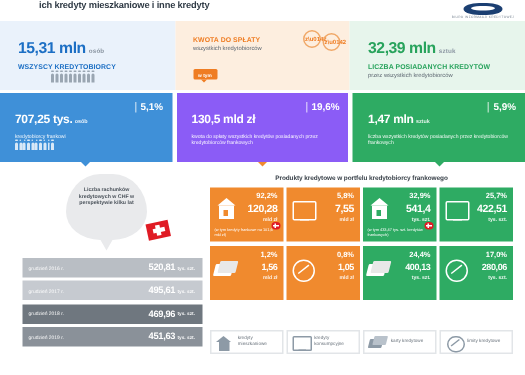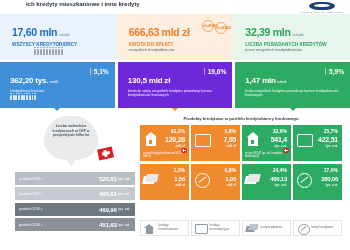--- a/index.html
+++ b/index.html
@@ -72,21 +72,21 @@
 
   .coin-pair{position:absolute;right:6px;top:6px;display:flex;gap:1px;}
   .coin{width:10px;height:10px;border-radius:50%;border:.8px solid #f0a868;position:relative;}
   .coin span{position:absolute;left:0;top:2.4px;width:10px;text-align:center;font-size:4px;color:#ef7d23;font-weight:bold;}
   .coin.b{transform:translateY(2px);}
 
   
   .strip2{position:absolute;left:0;top:62px;width:350px;height:46px;display:flex;gap:3px;padding:0 0px;box-sizing:border-box;}
   .s2{flex:1;position:relative;color:#fff;}
   .s2.blue{background:#3f90d8;}
-  .s2.orange{background:#6d28d9;}
+  .s2.orange{background:#8b5cf6;}
   .s2.green{background:#2eab63;}
   .s2 .in{position:absolute;left:10px;top:7px;right:6px;}
   .s2 .n{font-size:8px;font-weight:bold;letter-spacing:-.2px;}
   .s2 .u{font-size:3.6px;font-weight:bold;opacity:.85;margin-left:1.5px;}
   .s2 .d{font-size:3.4px;line-height:4.1px;margin-top:1.5px;opacity:.95;}
   .pct{
     position:absolute;right:6px;top:6px;font-size:6.6px;font-weight:bold;
     border-left:.6px solid rgba(255,255,255,.55);padding-left:3px;
   }
   .people2{display:flex;gap:.8px;margin-top:2px;}
@@ -194,41 +194,40 @@
     <div class="logo">
       <div class="logo-mark"></div>
       <div class="logo-sub">BIURO INFORMACJI KREDYTOWEJ</div>
     </div>
   </div>
 
   <div class="strip">
 
     <div class="col c-blue">
       <div class="card-inner">
-        <div><span class="big-num t-blue">17,60 mln</span><span class="big-unit">osób</span></div>
+        <div><span class="big-num t-blue">15,31 mln</span><span class="big-unit">osób</span></div>
         <div class="cap t-blue">WSZYSCY KREDYTOBIORCY</div>
         <div class="people w">
           <div class="person"></div>
             <div class="person"></div>
             <div class="person"></div>
             <div class="person"></div>
             <div class="person"></div>
           <div class="person"></div>
             <div class="person"></div>
             <div class="person"></div>
             <div class="person"></div>
             <div class="person"></div>
         </div>
         <div style="margin-top:2px;"><span class="tag blue">w tym</span></div>
       </div>
     </div>
 
     <div class="col c-orange">
       <div class="card-inner">
-        <div><span class="big-num t-orange">666,63 mld zł</span></div>
         <div class="cap t-orange">KWOTA DO SPŁATY</div>
         <div class="sub">wszystkich kredytobiorców</div>
         <div style="margin-top:3px;"><span class="tag orange">w tym</span></div>
       </div>
       <div class="coin-pair">
         <div class="coin">
             <span>z\u0142</span>
           </div>
         <div class="coin b">
             <span>z\u0142</span>
@@ -243,21 +242,21 @@
         <div class="sub">przez wszystkich kredytobiorców</div>
         <div style="margin-top:2px;"><span class="tag green">w tym</span></div>
       </div>
     </div>
   </div>
 
   <div class="strip2">
 
     <div class="s2 blue">
       <div class="in">
-        <div><span class="n">362,20 tys.</span><span class="u">osób</span></div>
+        <div><span class="n">707,25 tys.</span><span class="u">osób</span></div>
         <div class="d">kredytobiorcy
 frankowi</div>
         <div class="people2">
           <div class="person2"></div>
             <div class="person2"></div>
             <div class="person2"></div>
             <div class="person2"></div>
             <div class="person2"></div>
           <div class="person2"></div>
             <div class="person2"></div>

